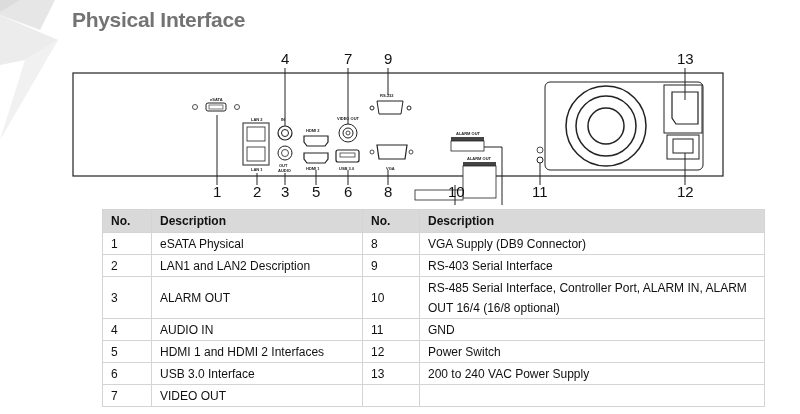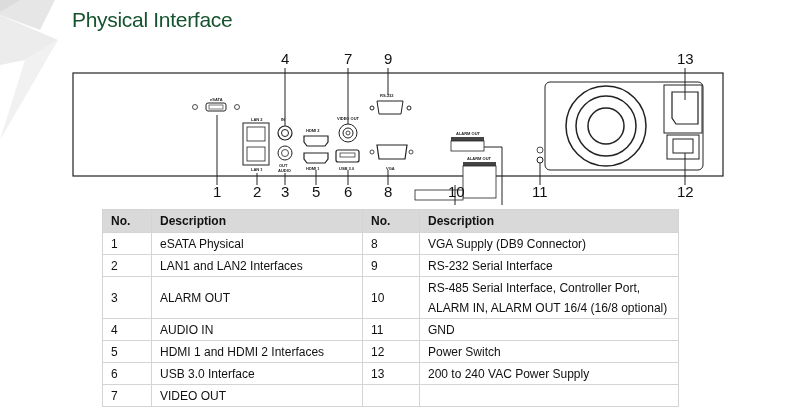--- a/index.html
+++ b/index.html
@@ -1,23 +1,23 @@
 <!DOCTYPE html>
 <html><head>
 <meta charset="utf-8">
 <style>
   html, body { margin:0; padding:0; background:#fff; }
   body { width:800px; height:414px; position:relative; overflow:hidden; font-family:"Liberation Sans", sans-serif; color:#111; }
   .bg-deco { position:absolute; left:0; top:0; width:80px; height:200px; }
-  .title { position:absolute; left:72px; top:8px; font-size:21px; font-weight:normal; letter-spacing:-0.3px; color:#14532d; }
+  .title { position:absolute; left:72px; top:8px; font-size:21px; font-weight:bold; letter-spacing:-0.3px; color:#737373; }
   .diagram { position:absolute; left:0; top:40px; width:800px; height:165px; }
   .diagram text { font-family:"Liberation Sans", sans-serif; }
   .callout { font-size:15px; fill:#111; }
   .tiny { font-size:4px; fill:#222; font-weight:bold; }
-  table.spec { position:absolute; left:102px; top:209px; width:577px; border-collapse:collapse; font-size:12px;border-radius:15px; }
+  table.spec { position:absolute; left:102px; top:209px; width:663px; border-collapse:collapse; font-size:12px;border-radius:15px; }
   table.spec th, table.spec td { border:1px solid #d4d4d4; text-align:left; padding:0 8px; }
   table.spec th { background:#d9d9d9; font-weight:bold; height:22px; }
   table.spec td { height:21px; }
   table.spec td.tall { height:41px; line-height:20px; }
   .c-no { width:32px; }
   .c-desc { width:194px; }
   .c-no2 { width:40px; }
 </style>
 </head>
 <body>
@@ -171,23 +171,23 @@
   </thead>
   <tbody>
     <tr>
       <td>1</td>
       <td>eSATA Physical</td>
       <td>8</td>
       <td>VGA Supply (DB9 Connector)</td>
     </tr>
     <tr>
       <td>2</td>
-      <td>LAN1 and LAN2 Interfaces</td>
+      <td>LAN1 and LAN2 Description</td>
       <td>9</td>
-      <td>RS-232 Serial Interface</td>
+      <td>RS-403 Serial Interface</td>
     </tr>
     <tr>
       <td class="tall">3</td>
       <td class="tall">ALARM OUT</td>
       <td class="tall">10</td>
       <td class="tall">RS-485 Serial Interface, Controller Port, ALARM IN, ALARM OUT 16/4 (16/8 optional)</td>
     </tr>
     <tr>
       <td>4</td>
       <td>AUDIO IN</td>

